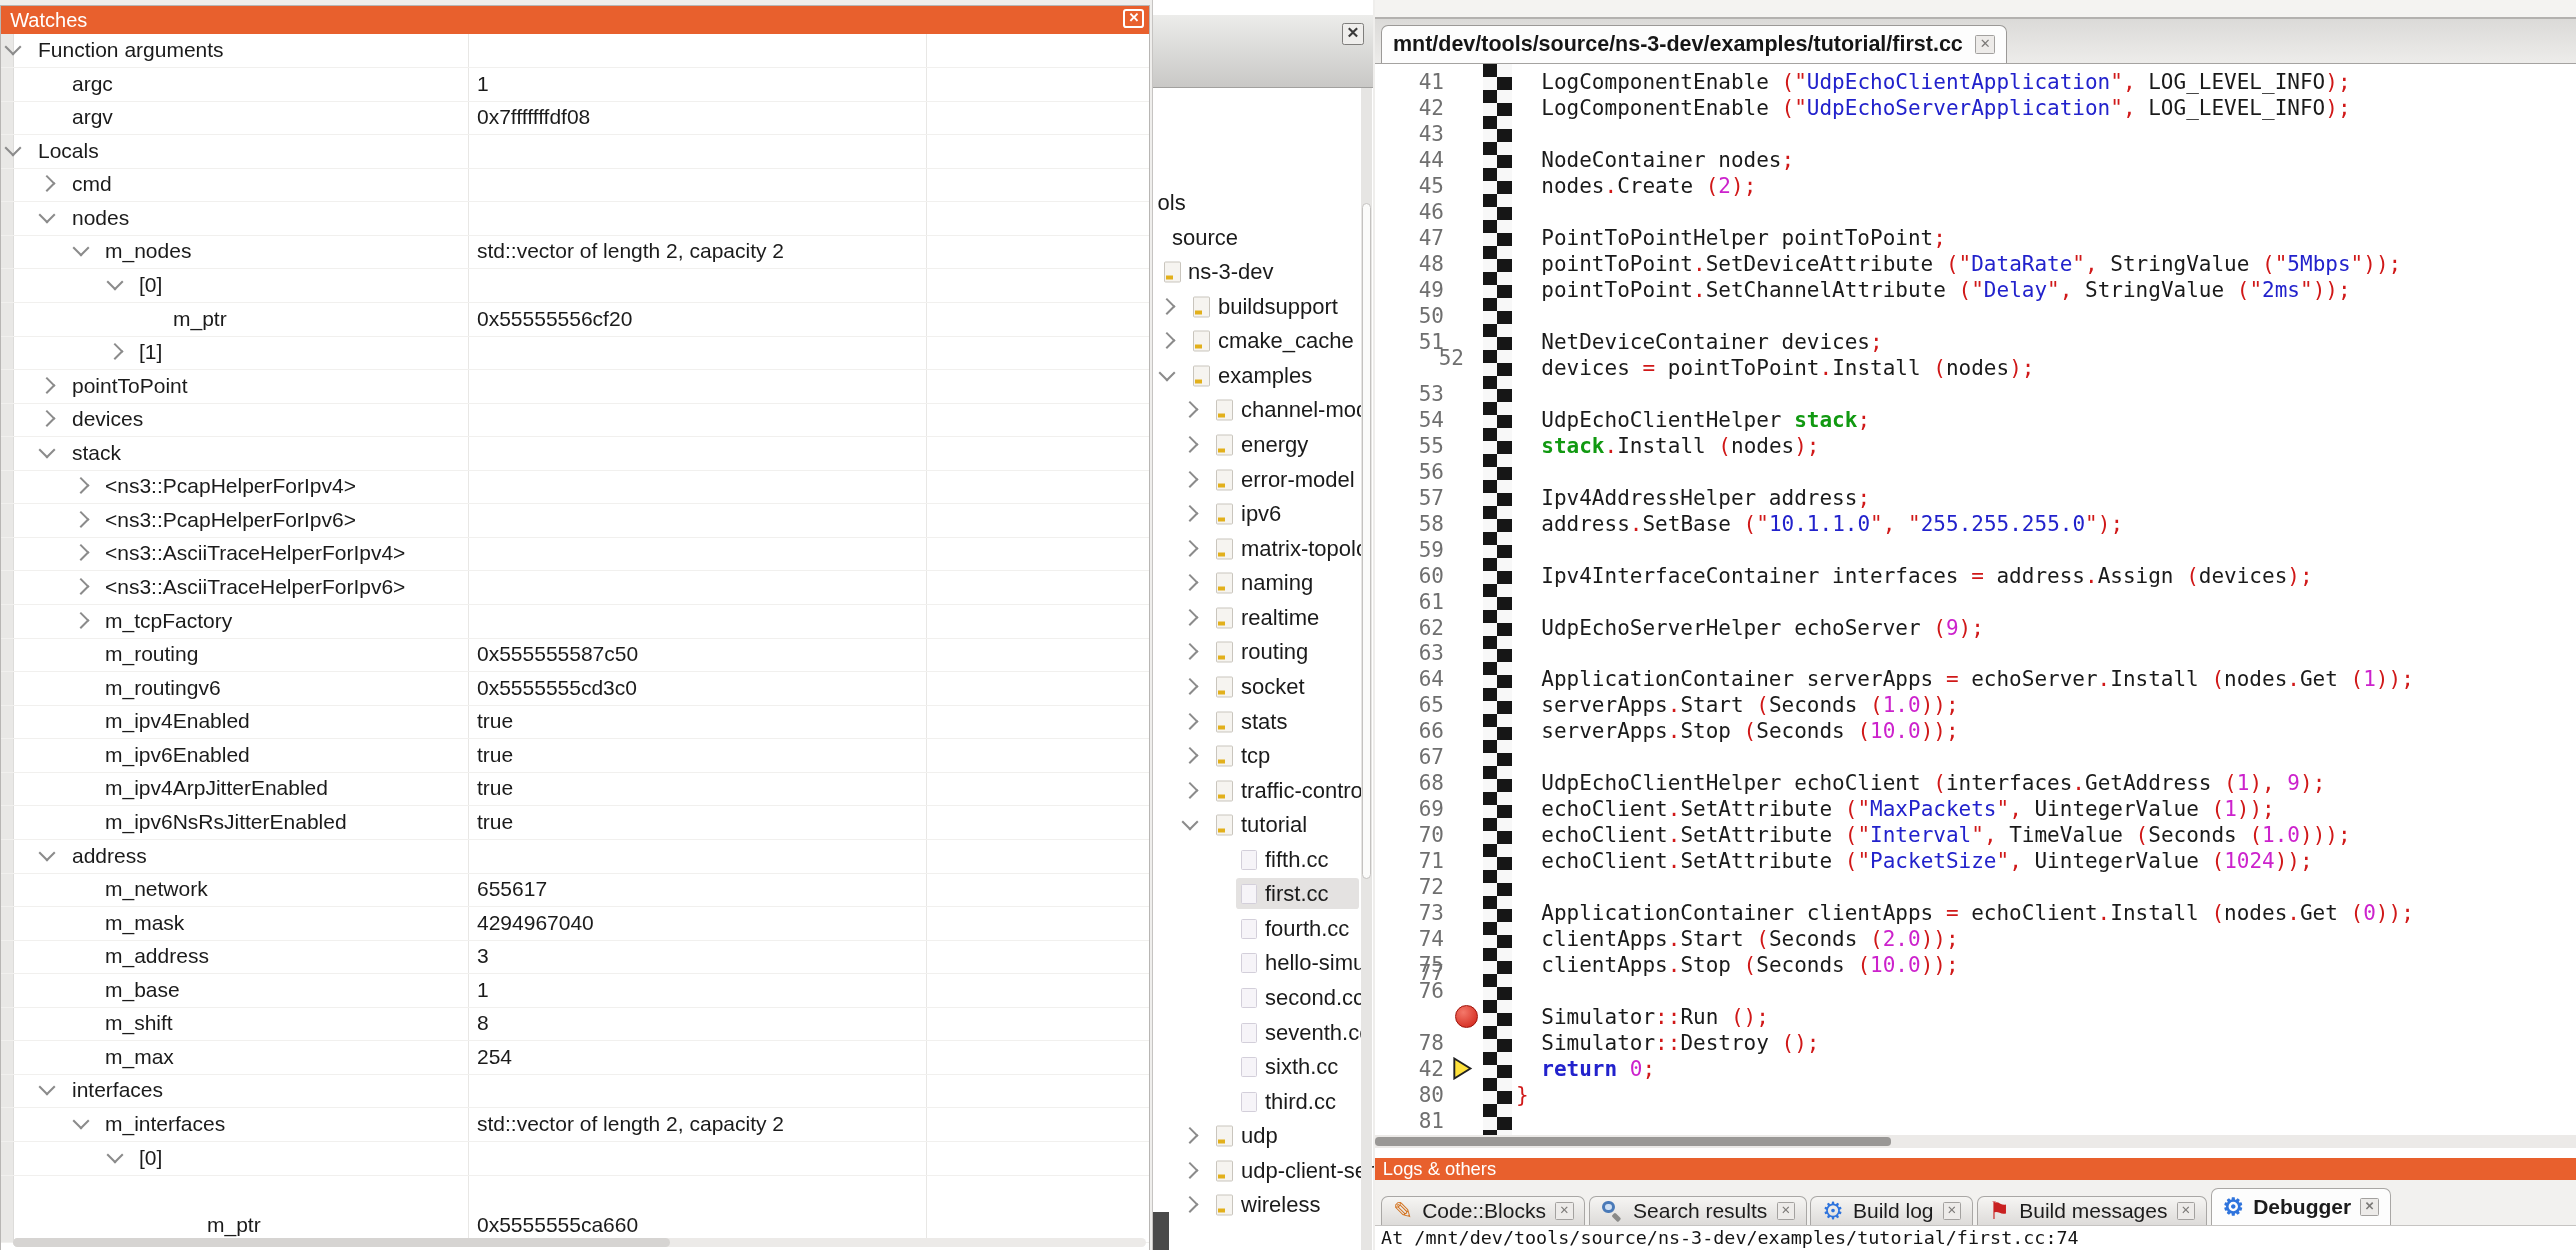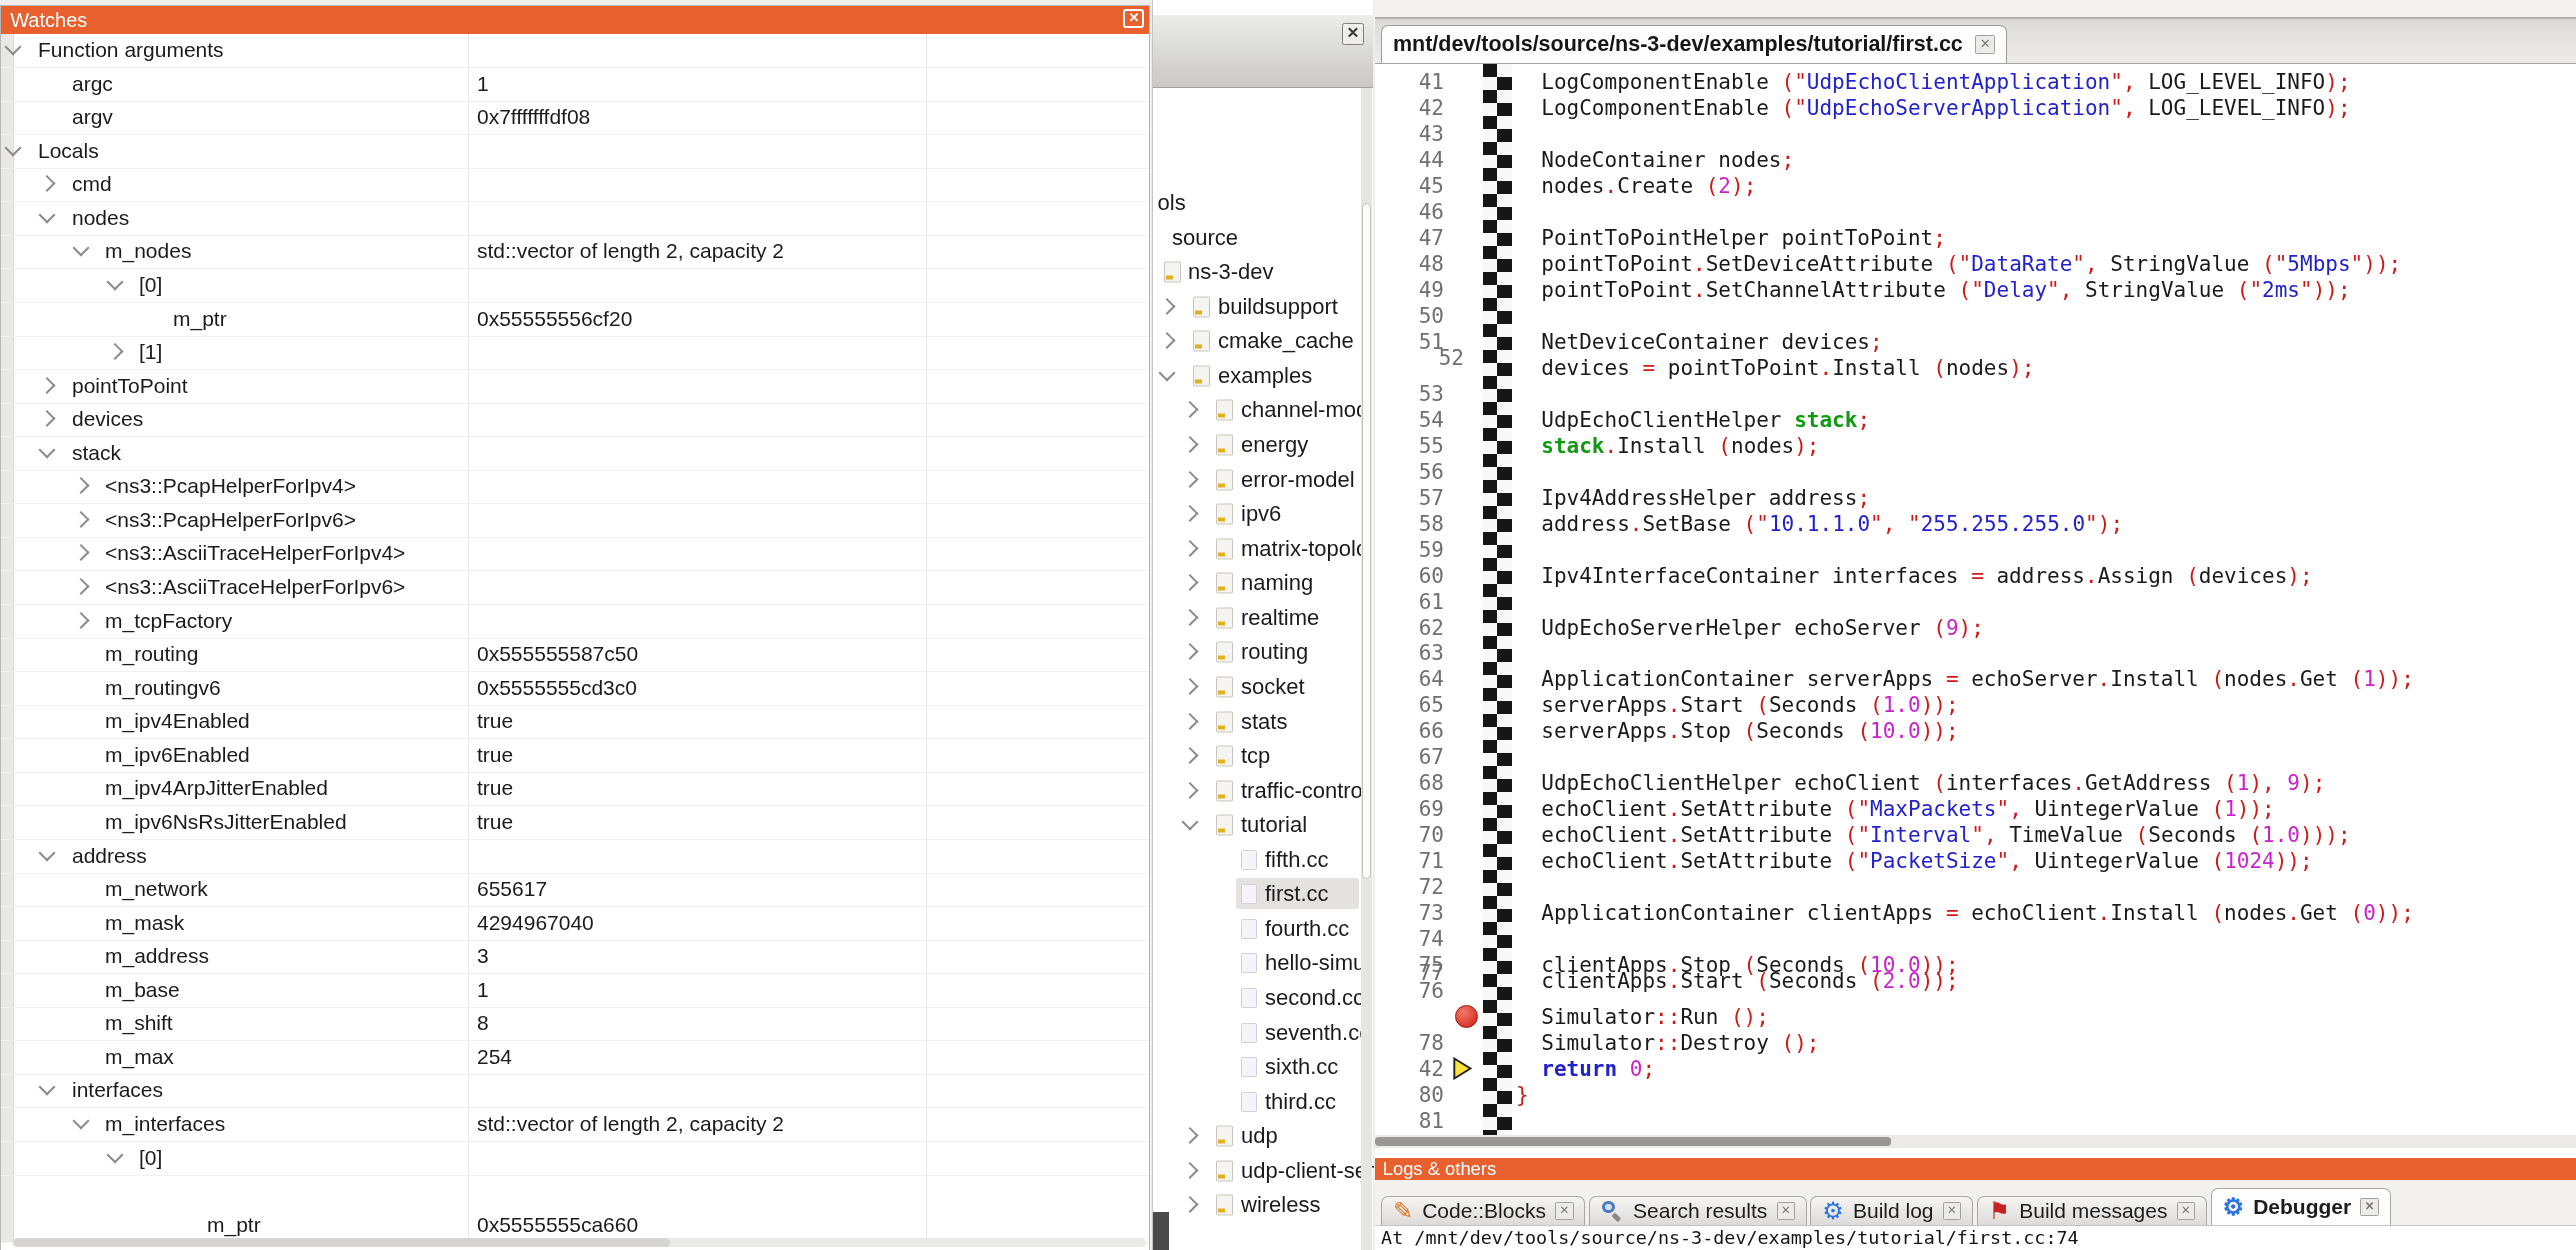--- a/index.html
+++ b/index.html
@@ -483,21 +483,21 @@
           <div class="codeline" style="top: 732px;"><span class="seg-d">  echoClient</span><span class="seg-p">.</span><span class="seg-d">SetAttribute </span><span class="seg-p">(</span><span class="seg-q">"</span><span class="seg-s">MaxPackets</span><span class="seg-q">"</span><span class="seg-p">,</span><span class="seg-d"> UintegerValue </span><span class="seg-p">(</span><span class="seg-n">1</span><span class="seg-p">));</span></div>
           <div class="lnum" style="top: 758px;">70</div>
           <div class="codeline" style="top: 758px;"><span class="seg-d">  echoClient</span><span class="seg-p">.</span><span class="seg-d">SetAttribute </span><span class="seg-p">(</span><span class="seg-q">"</span><span class="seg-s">Interval</span><span class="seg-q">"</span><span class="seg-p">,</span><span class="seg-d"> TimeValue </span><span class="seg-p">(</span><span class="seg-d">Seconds </span><span class="seg-p">(</span><span class="seg-n">1.0</span><span class="seg-p">)));</span></div>
           <div class="lnum" style="top: 784px;">71</div>
           <div class="codeline" style="top: 784px;"><span class="seg-d">  echoClient</span><span class="seg-p">.</span><span class="seg-d">SetAttribute </span><span class="seg-p">(</span><span class="seg-q">"</span><span class="seg-s">PacketSize</span><span class="seg-q">"</span><span class="seg-p">,</span><span class="seg-d"> UintegerValue </span><span class="seg-p">(</span><span class="seg-n">1024</span><span class="seg-p">));</span></div>
           <div class="lnum" style="top: 810px;">72</div>
           <div class="codeline" style="top: 810px;"></div>
           <div class="lnum" style="top: 836px;">73</div>
           <div class="codeline" style="top: 836px;"><span class="seg-d">  ApplicationContainer clientApps </span><span class="seg-p">=</span><span class="seg-d"> echoClient</span><span class="seg-p">.</span><span class="seg-d">Install </span><span class="seg-p">(</span><span class="seg-d">nodes</span><span class="seg-p">.</span><span class="seg-d">Get </span><span class="seg-p">(</span><span class="seg-n">0</span><span class="seg-p">));</span></div>
           <div class="lnum" style="top: 862px;">74</div>
-          <div class="codeline" style="top: 904px;"><span class="seg-d">  clientApps</span><span class="seg-p">.</span><span class="seg-d">Start </span><span class="seg-p">(</span><span class="seg-d">Seconds </span><span class="seg-p">(</span><span class="seg-n">2.0</span><span class="seg-p">));</span></div>
+          <div class="codeline" style="top: 862px;"><span class="seg-d">  clientApps</span><span class="seg-p">.</span><span class="seg-d">Start </span><span class="seg-p">(</span><span class="seg-d">Seconds </span><span class="seg-p">(</span><span class="seg-n">2.0</span><span class="seg-p">));</span></div>
           <div class="lnum" style="top: 888px;">75</div>
           <div class="codeline" style="top: 888px;"><span class="seg-d">  clientApps</span><span class="seg-p">.</span><span class="seg-d">Stop </span><span class="seg-p">(</span><span class="seg-d">Seconds </span><span class="seg-p">(</span><span class="seg-n">10.0</span><span class="seg-p">));</span></div>
           <div class="lnum" style="top: 914px;">76</div>
           <div class="codeline" style="top: 914px;"></div>
           <div class="lnum" style="top: 896px;">77</div>
           <div class="bp" style="top: 941px;"></div>
           <div class="codeline" style="top: 940px;"><span class="seg-d">  Simulator</span><span class="seg-p">::</span><span class="seg-d">Run </span><span class="seg-p">();</span></div>
           <div class="lnum" style="top: 966px;">78</div>
           <div class="codeline" style="top: 966px;"><span class="seg-d">  Simulator</span><span class="seg-p">::</span><span class="seg-d">Destroy </span><span class="seg-p">();</span></div>
           <div class="lnum" style="top: 992px;">42</div>

